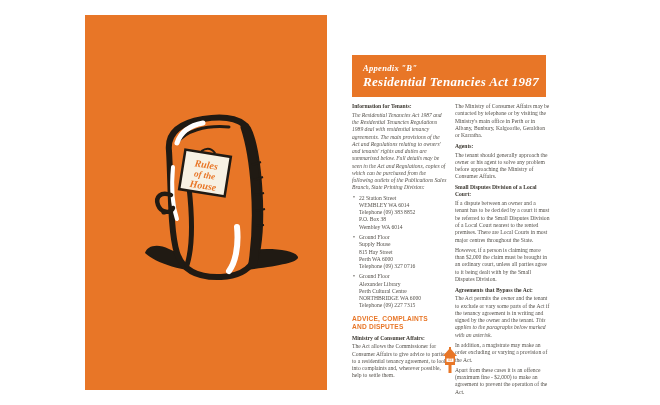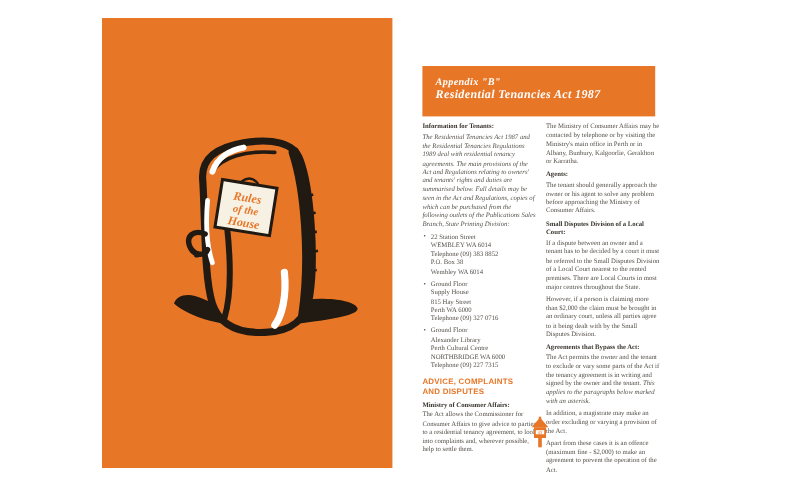--- a/index.html
+++ b/index.html
@@ -18,21 +18,21 @@
   
   .right-page {
     position:absolute; left:340px; top:15px; width:216px; height:375px;
     background:#ffffff;
   }
   .banner {
     position:absolute; left:12px; top:40px; width:194px; height:42px;
     background:#e87627; color:#ffffff; padding:8px 0 0 11px;
   }
   .banner .l1 { font-size:8.5px; font-weight:bold; font-style:italic; letter-spacing:.3px; }
-  .banner .l2 { font-size:10px;  font-weight:bold; font-style:italic; letter-spacing:.3px; margin-top:1px; }
+  .banner .l2 { font-size:13px;  font-weight:bold; font-style:italic; letter-spacing:.3px; margin-top:1px; }
   .col {
     position:absolute; top:88px; width:95px;
     color:#55514b; font-size:5.6px; line-height:1.3;
   }
   .col-left  { left:12px; }
   .col-right { left:115px; }
   .para { margin-bottom:3px; }
   .italic { font-style:italic; }
   .lead-label { font-weight:bold; color:#3a362f; margin-bottom:1.5px; }
   .sub { font-weight:bold; color:#3a362f; margin:3.5px 0 1.5px; }

